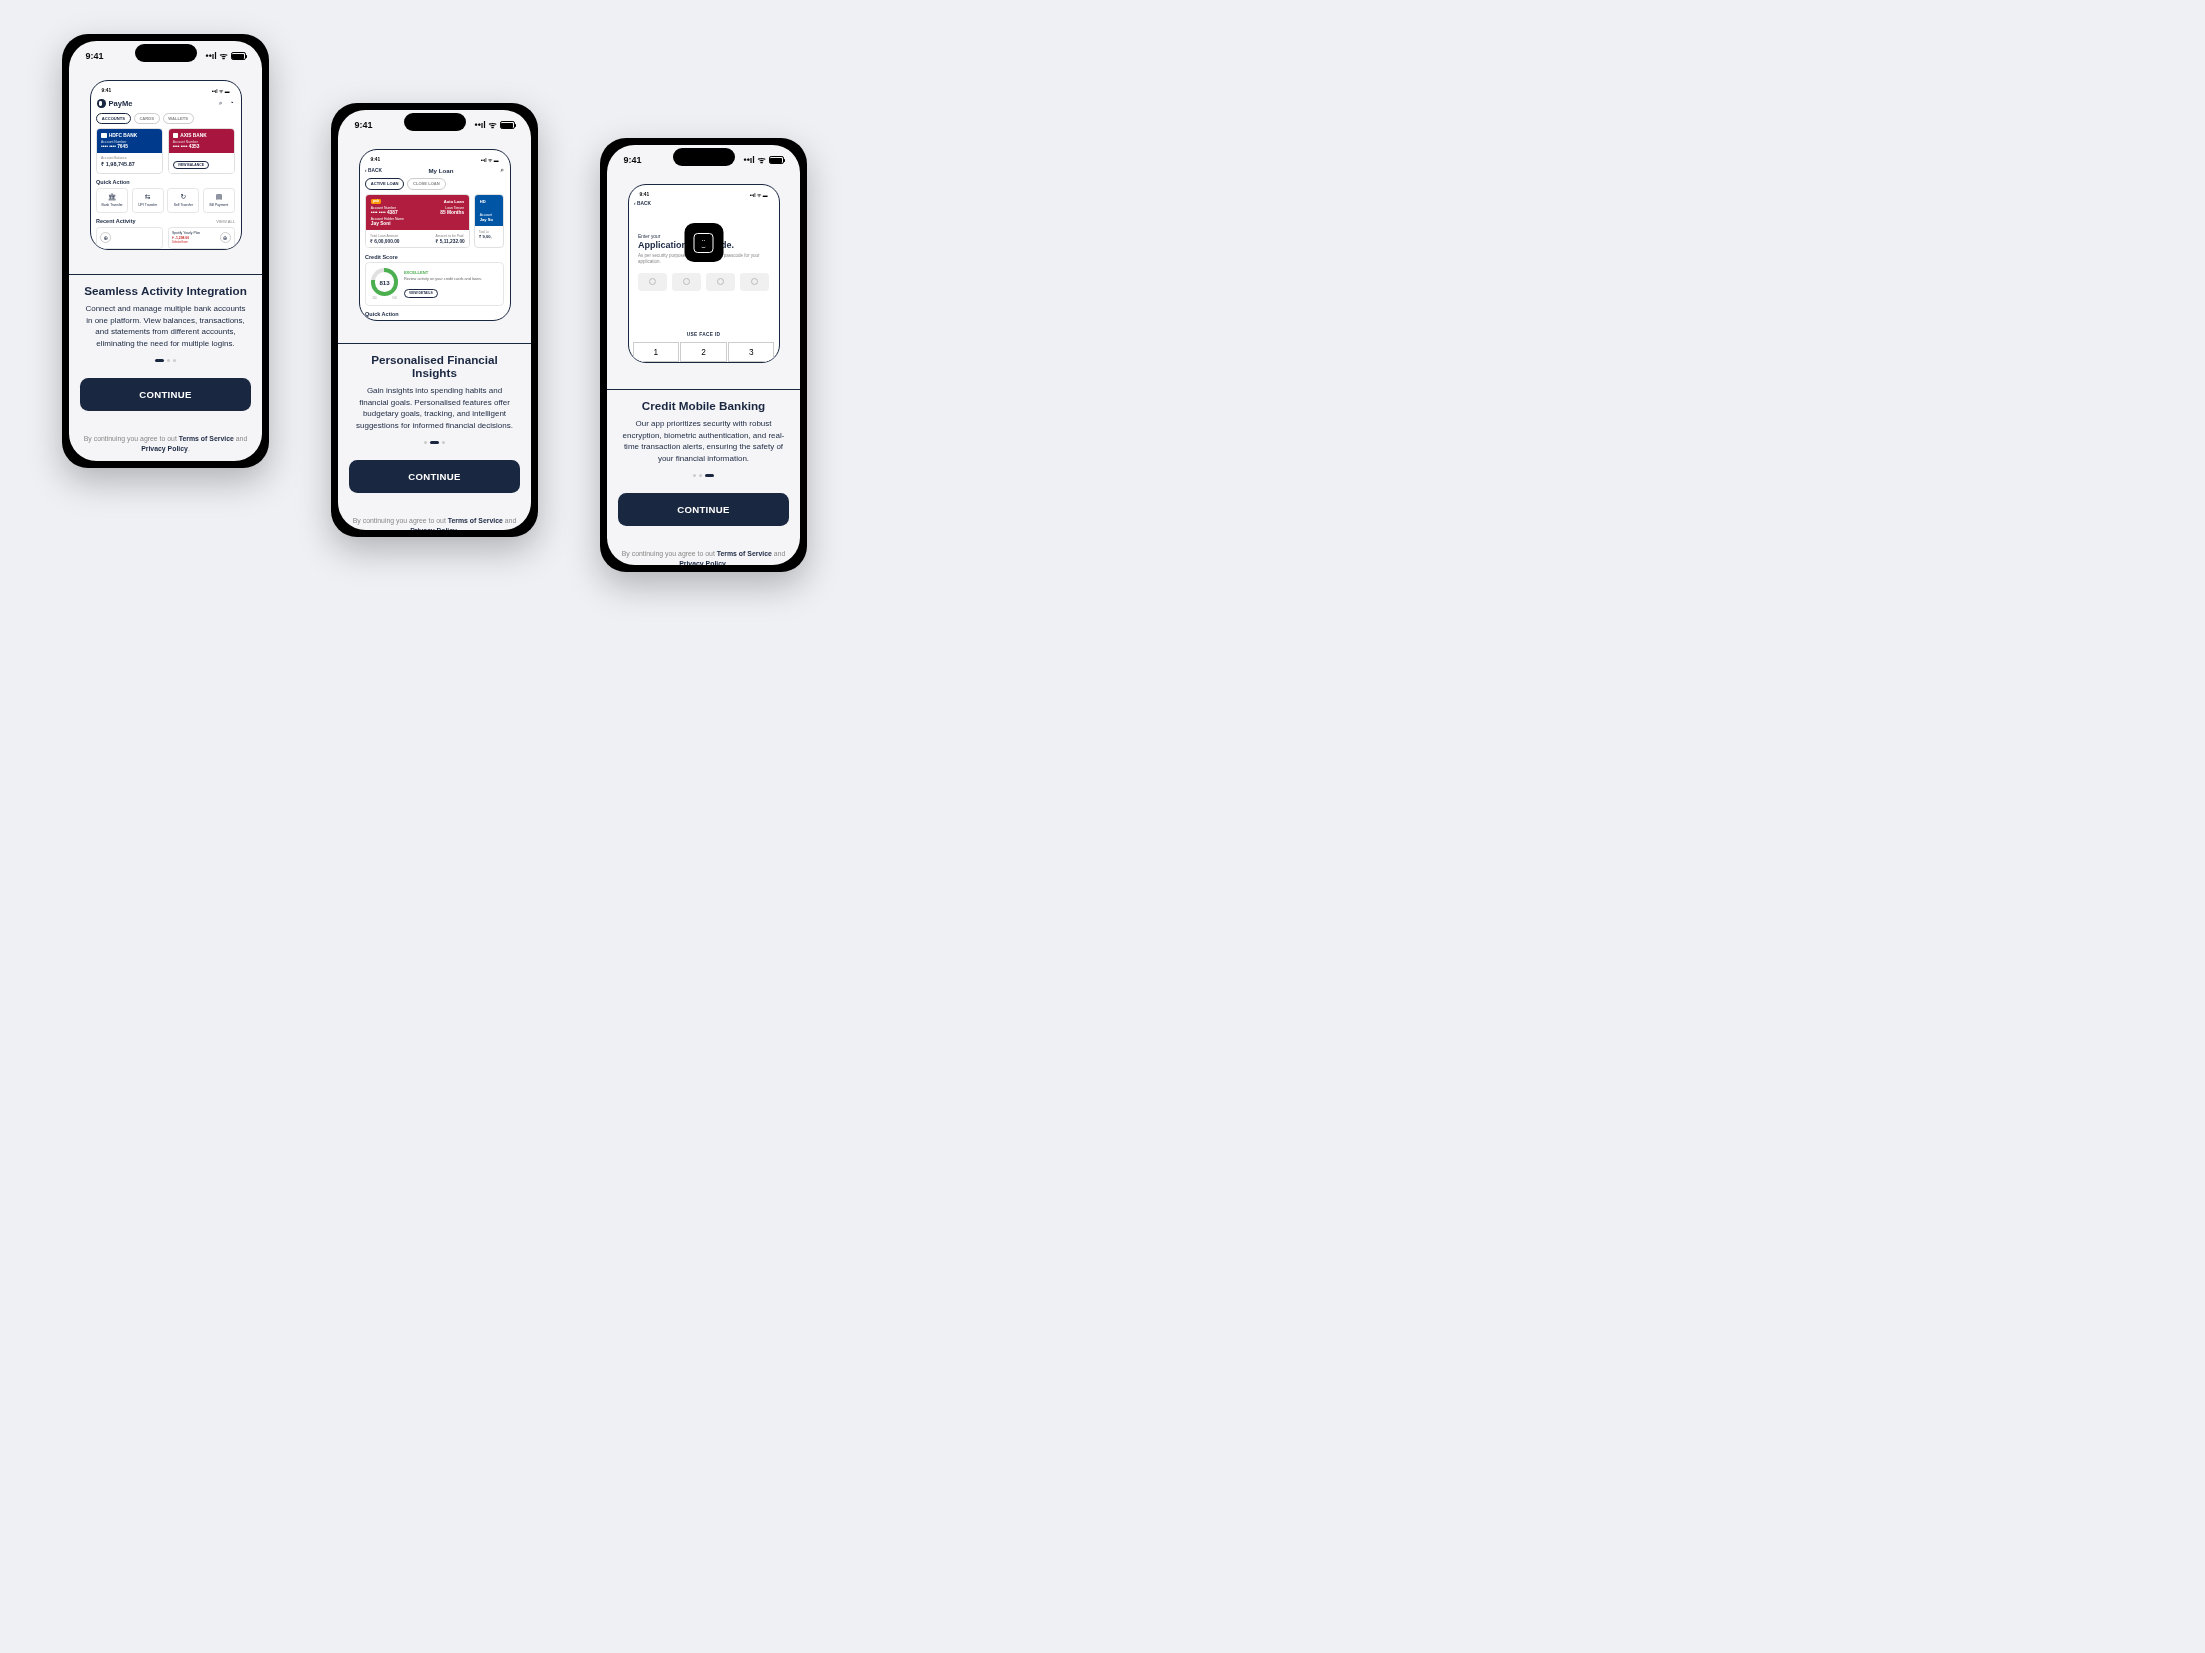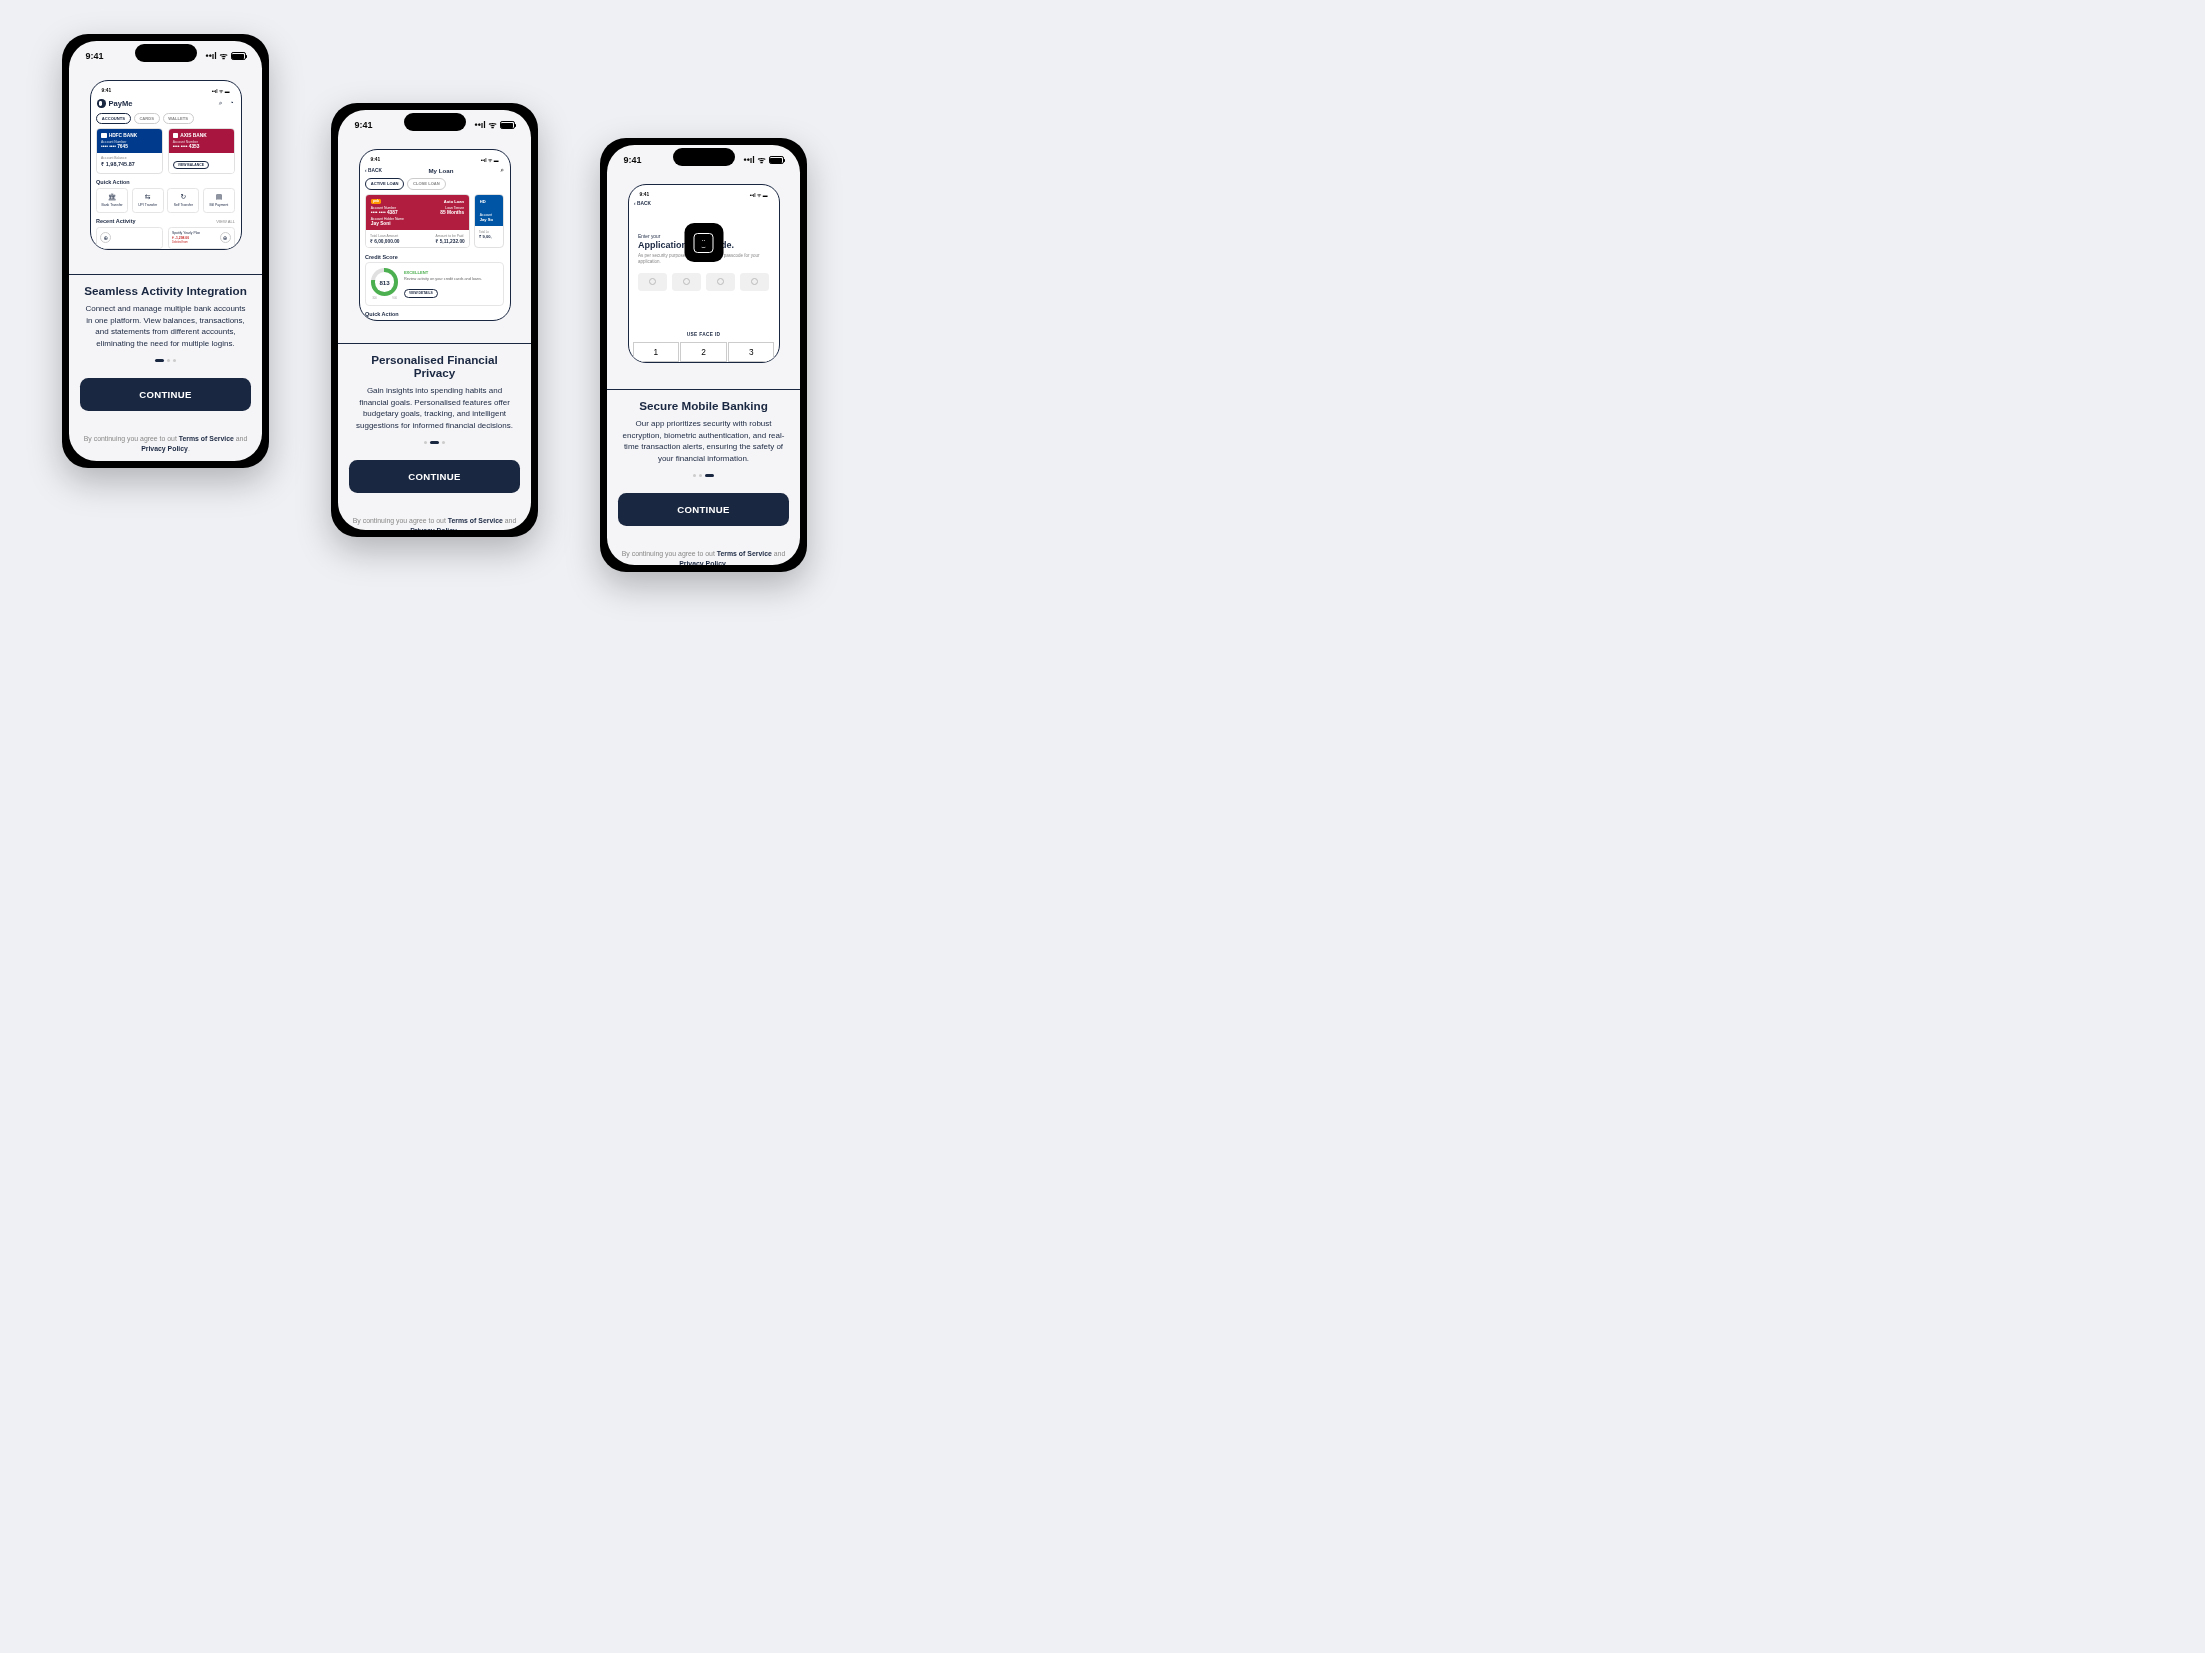--- a/index.html
+++ b/index.html
@@ -294,21 +294,21 @@
         <div class="credit-status">EXCELLENT</div>
         <div class="credit-desc-sm">Review activity on your credit cards and loans.</div>
         <span class="view-btn">VIEW DETAILS</span>
       </div>
     </div>
     <div class="section-title">Quick Action</div>
    </div>
   </div>
   <div class="divider-line"></div>
   <div class="onboard">
-    <div class="ob-title">Personalised Financial Privacy</div>
+    <div class="ob-title">Personalised Financial Insights</div>
     <div class="ob-desc">Gain insights into spending habits and financial goals. Personalised features offer budgetary goals, tracking, and intelligent suggestions for informed financial decisions.</div>
     <div class="dots">
             <span class="dot"></span>
             <span class="dot active"></span>
             <span class="dot"></span>
           </div>
   </div>
   <div class="continue-btn">CONTINUE</div>
   <div class="legal"><span>By continuing you agree to out </span><b>Terms of Service</b><span> and </span><b>Privacy Policy</b>.</div>
  </div>
@@ -353,21 +353,21 @@
       <div class="keypad">
         <div class="key">1</div>
         <div class="key">2</div>
         <div class="key">3</div>
       </div>
     </div>
    </div>
   </div>
   <div class="divider-line"></div>
   <div class="onboard">
-    <div class="ob-title">Secure Mobile Banking</div>
+    <div class="ob-title">Credit Mobile Banking</div>
     <div class="ob-desc">Our app prioritizes security with robust encryption, biometric authentication, and real-time transaction alerts, ensuring the safety of your financial information.</div>
     <div class="dots">
             <span class="dot"></span>
             <span class="dot"></span>
             <span class="dot active"></span>
           </div>
   </div>
   <div class="continue-btn">CONTINUE</div>
   <div class="legal"><span>By continuing you agree to out </span><b>Terms of Service</b><span> and </span><b>Privacy Policy</b>.</div>
  </div>

